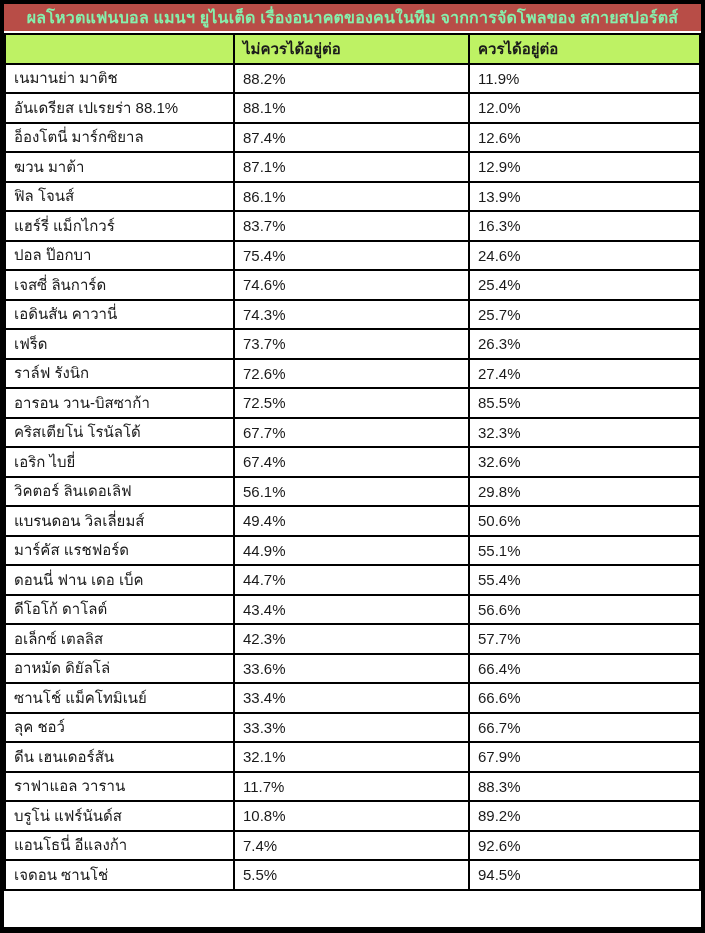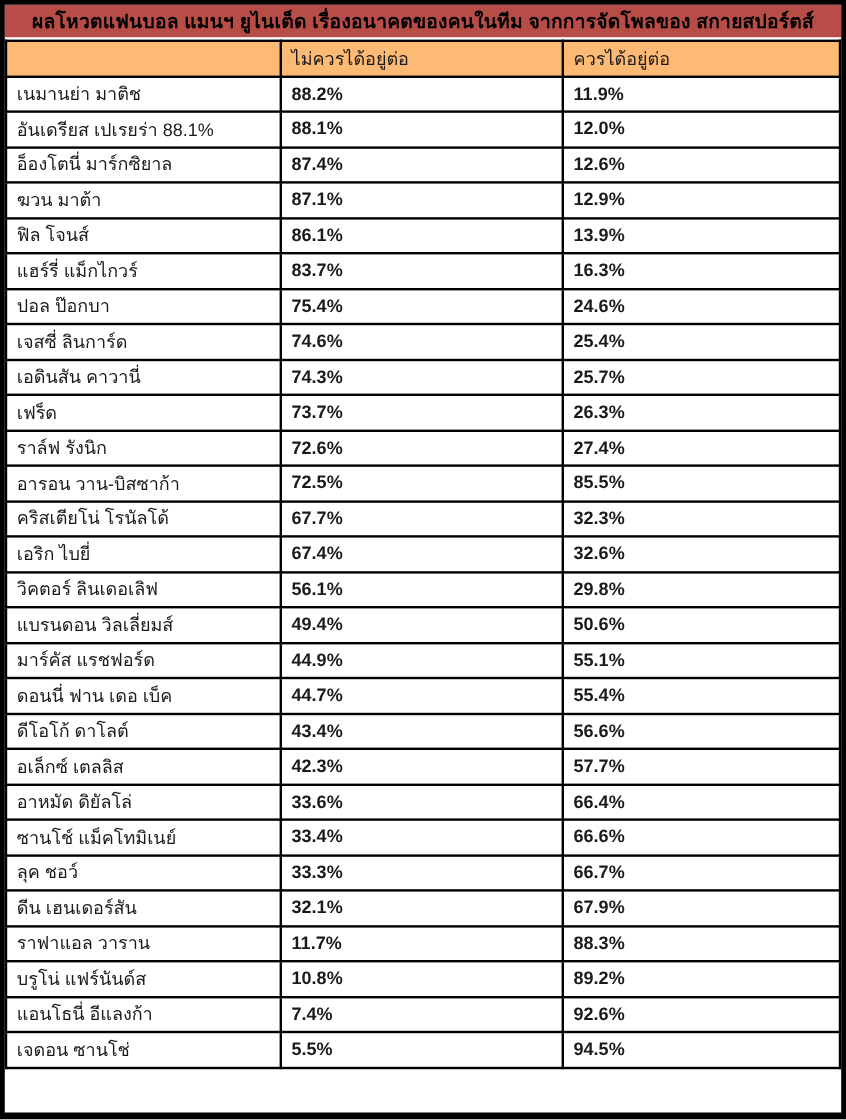--- a/index.html
+++ b/index.html
@@ -39,34 +39,34 @@
     padding: 0 8px;
     height: 27.5px;
     font-size: 15px;
     color: #1a1a1a;
     text-align: left;
     vertical-align: middle;
     overflow: hidden;
     white-space: nowrap;
   }
   table.poll th {
+    font-weight: bold;
+    background: #bef264;
+  }
+  td.pct {
     font-weight: normal;
-    background: #fdba74;
-  }
-  td.pct {
-    font-weight: bold;
     font-size: 14.5px;
     color: #111111;
   }
 </style>
 </head>
 <body>
 
 <div class="frame">
-  <div class="title-bar" style="background: rgb(184, 77, 71); color: #000000;">ผลโหวตแฟนบอล แมนฯ ยูไนเต็ด เรื่องอนาคตของคนในทีม จากการจัดโพลของ สกายสปอร์ตส์</div>
+  <div class="title-bar" style="background: rgb(184, 77, 71); color: #86efac;">ผลโหวตแฟนบอล แมนฯ ยูไนเต็ด เรื่องอนาคตของคนในทีม จากการจัดโพลของ สกายสปอร์ตส์</div>
 
   <table class="poll">
     <colgroup>
       <col style="width:229px">
       <col style="width:235px">
       <col>
     </colgroup>
     <thead>
       <tr>
         <th></th>

